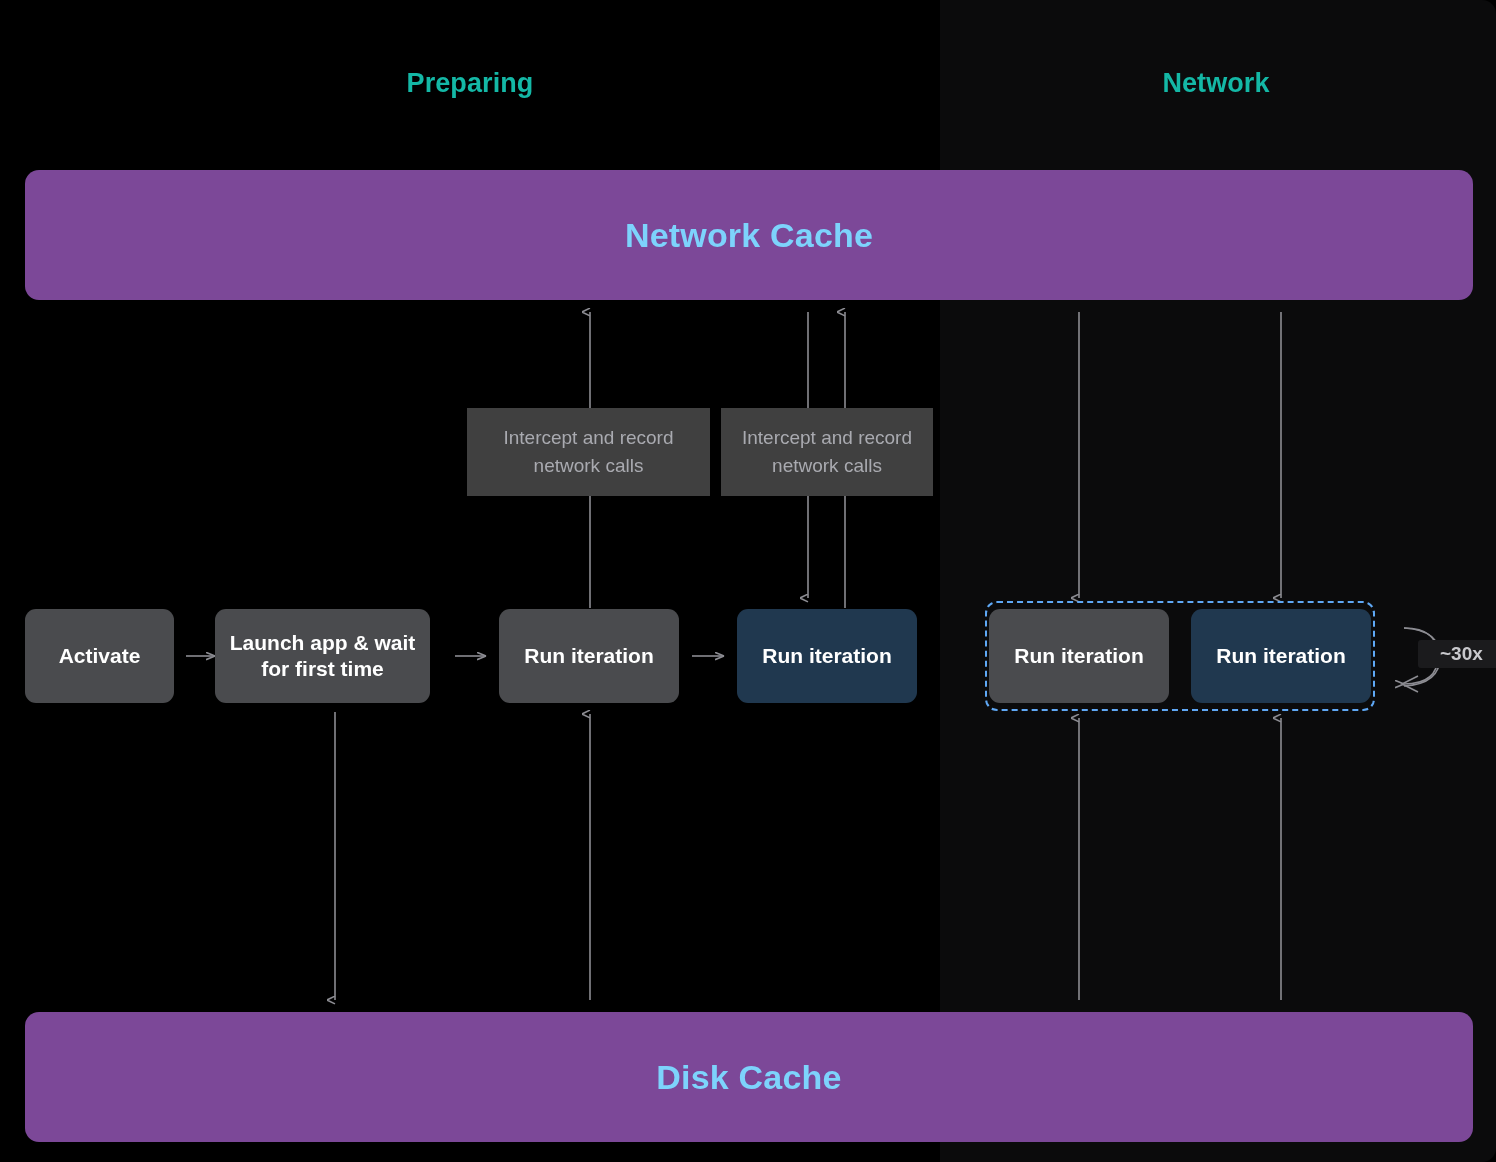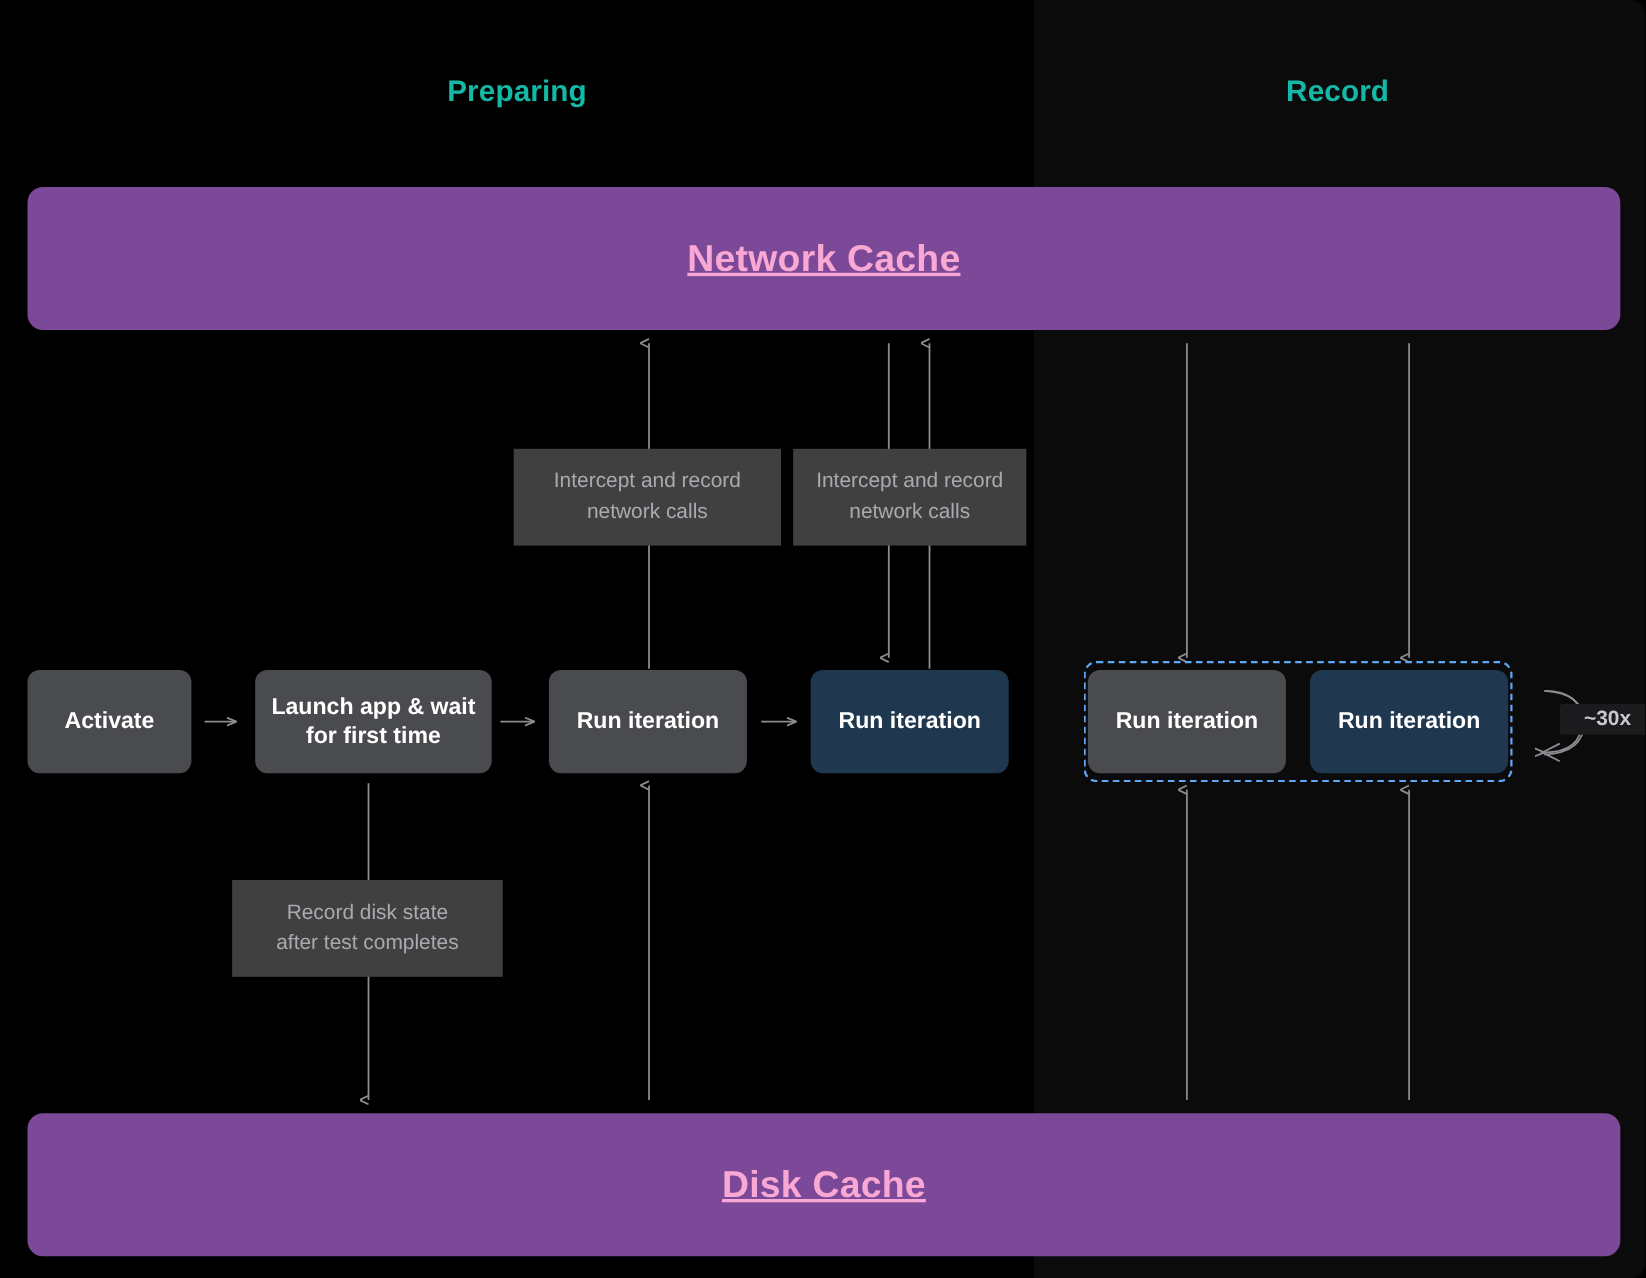--- a/index.html
+++ b/index.html
@@ -19,32 +19,32 @@
              white-space:nowrap;}
   #title-preparing{left:270px;width:400px;}
   #title-running{left:1016px;width:400px;}
 
   
   .cache-bar{position:absolute;left:25px;width:1448px;height:130px;
              background:#7c4898;border-radius:14px;
              display:flex;align-items:center;justify-content:center;}
   #network-cache{top:170px;}
   #disk-cache{top:1012px;}
-  .cache-bar .cache-label{color:#f9a8d4;font-size:34px;font-weight:600;
-                          letter-spacing:.2px;text-decoration:underline;}
+  .cache-bar .cache-label{color:#7dd3fc;font-size:34px;font-weight:600;
+                          letter-spacing:.2px;}
 
   
   .node{position:absolute;border-radius:11px;display:flex;align-items:center;
         justify-content:center;text-align:center;color:#fff;font-size:21px;
         font-weight:600;line-height:1.22;padding:0 14px;box-sizing:border-box;}
   .node.gray{background:#4a4b4e;}
   .node.blue{background:#20384f;}
 
   #node-activate       {left:25px;  top:609px; width:149px; height:94px;}
-  #node-launch         {left:232px; top:609px; width:215px; height:94px;}
+  #node-launch         {left:215px; top:609px; width:215px; height:94px;}
   #node-run-prep-1     {left:499px; top:609px; width:180px; height:94px;}
   #node-run-prep-2     {left:737px; top:609px; width:180px; height:94px;}
   #node-run-runmode-1  {left:989px; top:609px; width:180px; height:94px;}
   #node-run-runmode-2  {left:1191px;top:609px; width:180px; height:94px;}
 
   
   #loop-region{position:absolute;left:985px;top:601px;width:390px;height:110px;
                border:2px dashed #5fa8f5;border-radius:12px;box-sizing:border-box;}
   #loop-count{position:absolute;left:1418px;top:640px;
               background:#1b1b1d;color:#c9c9cd;font-size:19px;font-weight:600;
@@ -106,21 +106,21 @@
     </g>
 
     <g stroke="#8c8c92" stroke-width="1.6" fill="none">
       <path d="M1404 628 q34 0 34 28 q0 28 -34 28 L1404 684" marker-end="url(#ah-right)" transform="translate(0,0) scale(1,1)"></path>
       <path d="M1404 628 q36 2 36 29 q0 27 -36 29" fill="none"></path>
       <path d="M1418 676 L1402 684 L1418 692" fill="none"></path>
     </g>
   </svg>
 
   <div class="col-title" id="title-preparing">Preparing</div>
-  <div class="col-title" id="title-running">Record</div>
+  <div class="col-title" id="title-running">Network</div>
 
   <div class="cache-bar" id="network-cache">
     <span class="cache-label">Network Cache</span>
   </div>
 
   <div class="cache-bar" id="disk-cache">
     <span class="cache-label">Disk Cache</span>
   </div>
 
   <div class="chip" id="chip-intercept-1">
@@ -130,26 +130,20 @@
     </span>
   </div>
 
   <div class="chip" id="chip-intercept-2">
     <span>
       <span>Intercept and record</span><br>
       <span>network calls</span>
     </span>
   </div>
 
-  <div class="chip" id="chip-disk-state">
-    <span>
-      <span>Record disk state</span><br>
-      <span>after test completes</span>
-    </span>
-  </div>
 
   <div class="node gray" id="node-activate">
     <span>Activate</span>
   </div>
 
   <div class="node gray" id="node-launch">
     <span>Launch app &amp; wait for first time</span>
   </div>
 
   <div class="node gray" id="node-run-prep-1">

